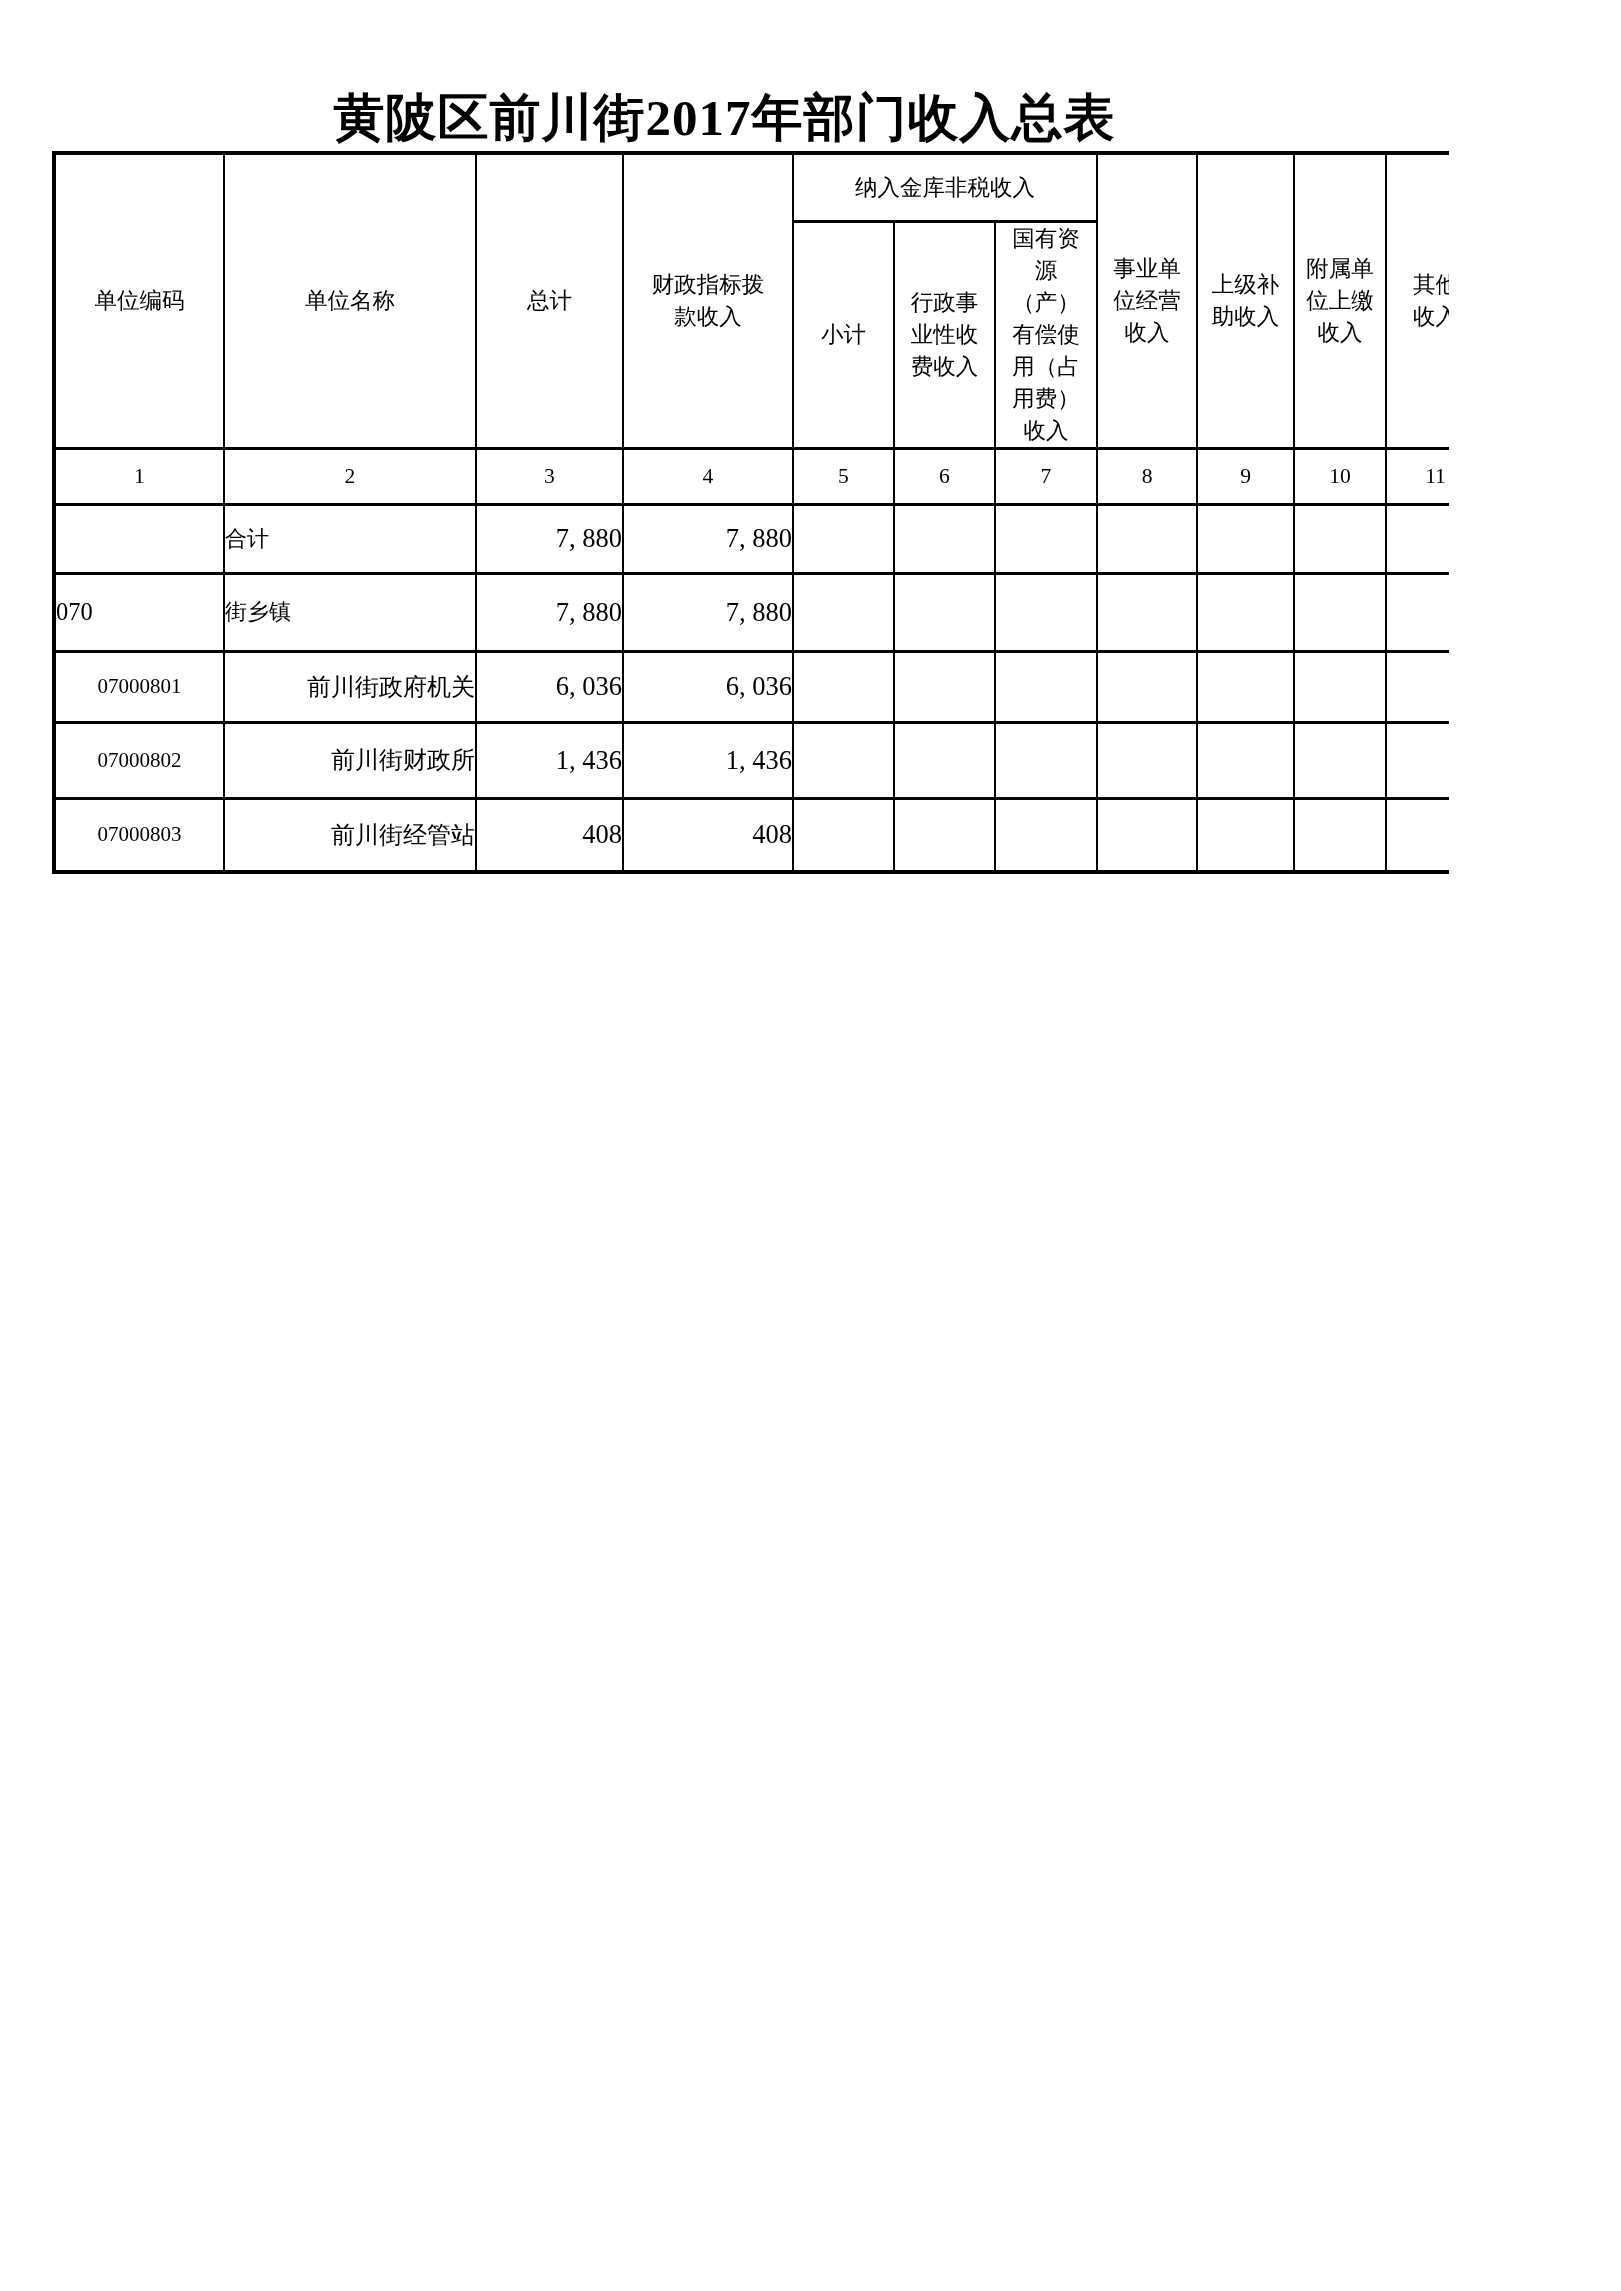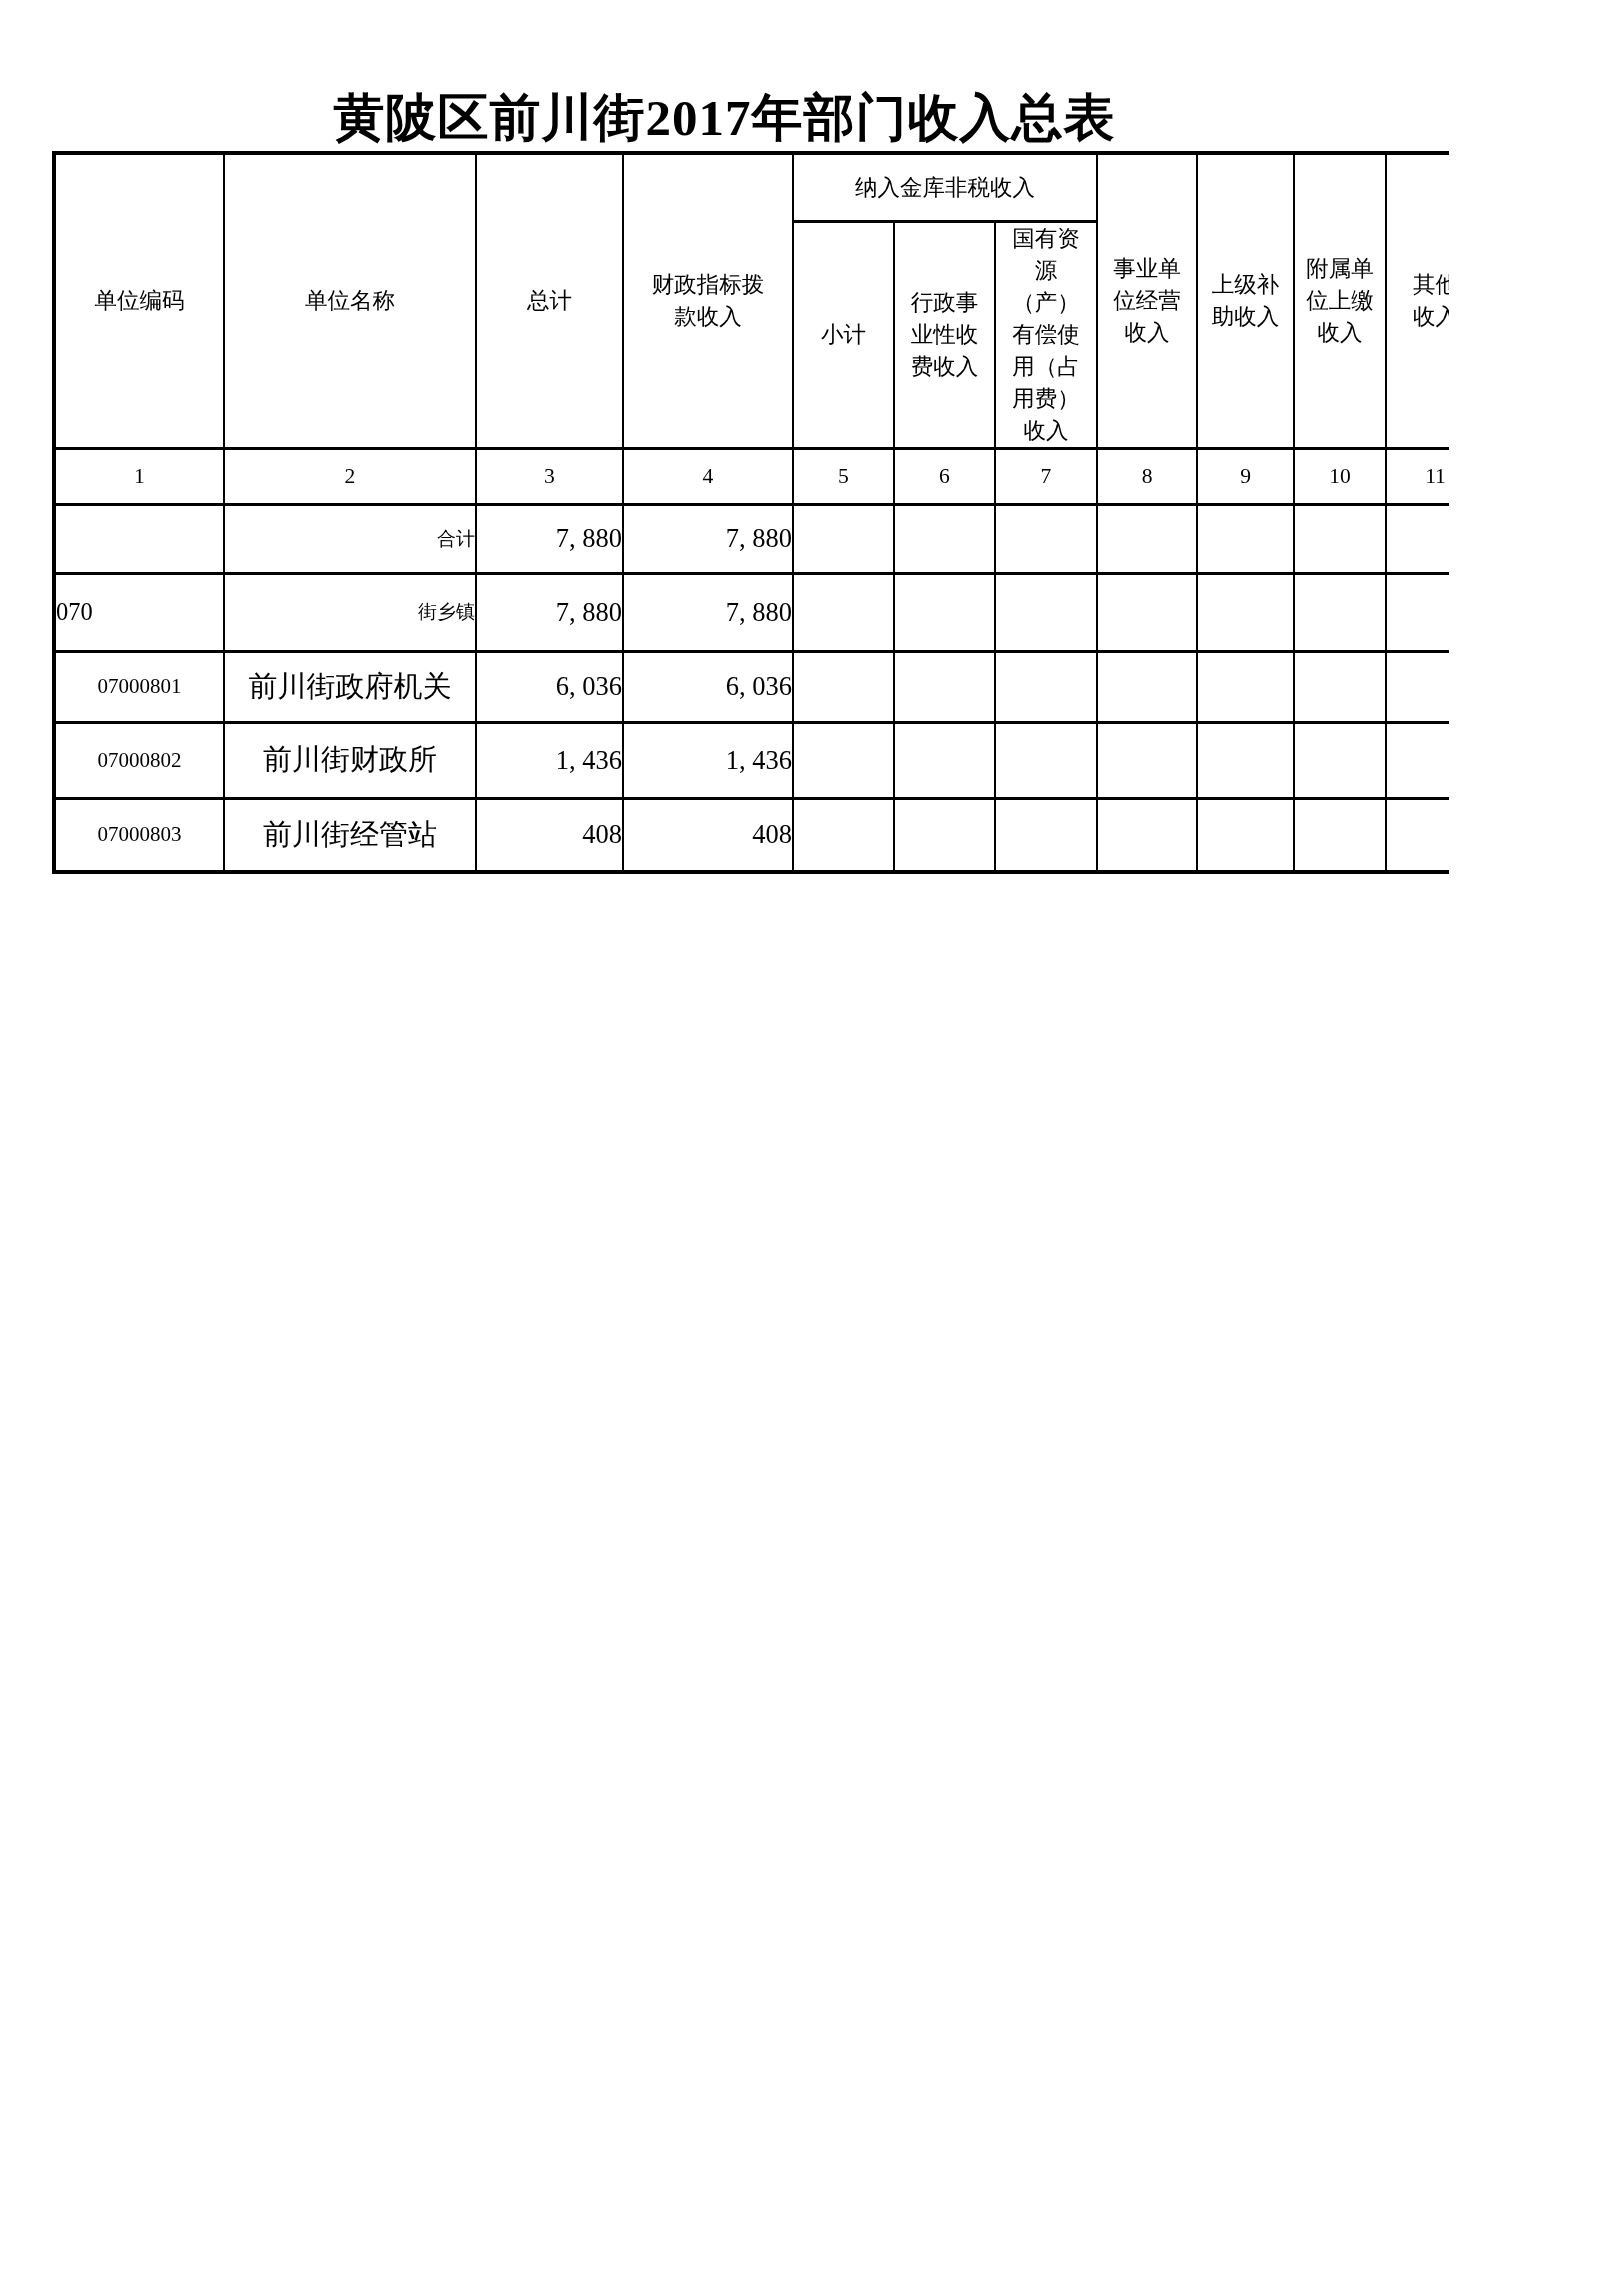--- a/index.html
+++ b/index.html
@@ -56,22 +56,22 @@
   th.group-head {
     font-size: 22.5px;
     text-align: center;
   }
   tr.num-row td {
     font-size: 21.6px;
     text-align: center;
   }
   td.code-center  { font-size: 21px; text-align: center; }
   td.code-flush   { font-size: 24.5px; text-align: left; padding-left: 2px; }
-  td.name-flush   { font-size: 19px; text-align: right; padding-left: 6.9px; }
-  td.name-indent  { font-size: 29px; text-align: center; padding-left: 26.5px; }
+  td.name-flush   { font-size: 22px; text-align: left; padding-left: 6.9px; }
+  td.name-indent  { font-size: 24px; text-align: right; padding-left: 26.5px; }
   td.num          { font-size: 26.5px; text-align: right; padding-right: 3.9px; }
   td.blank        { font-size: 22.5px; }
 </style>
 </head>
 <body>
 
 <div class="page">
   <h1 class="title">黄陂区前川街2017年部门收入总表</h1>
 
   <div class="table-area">

